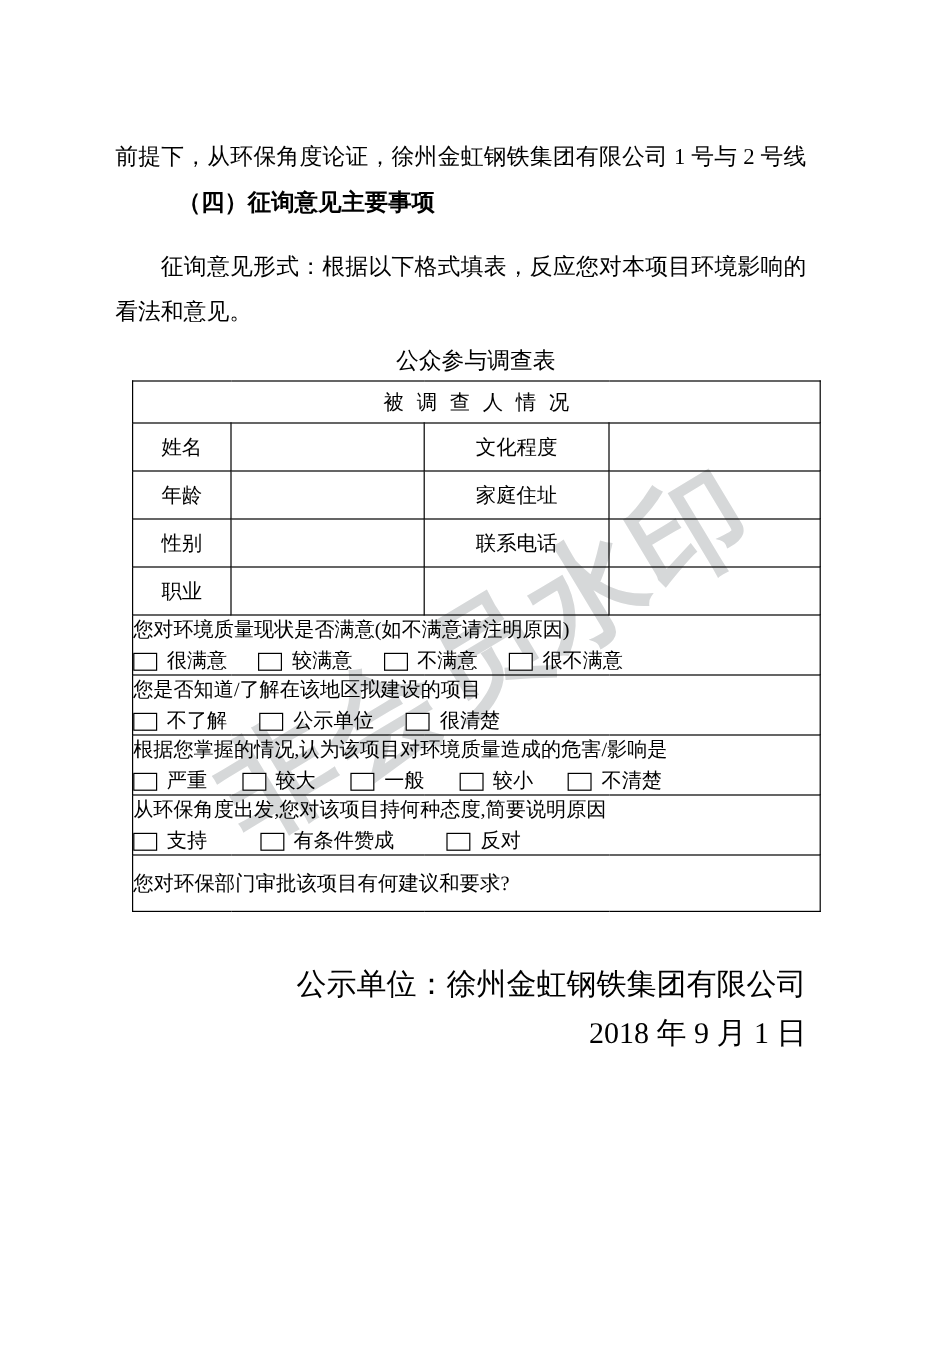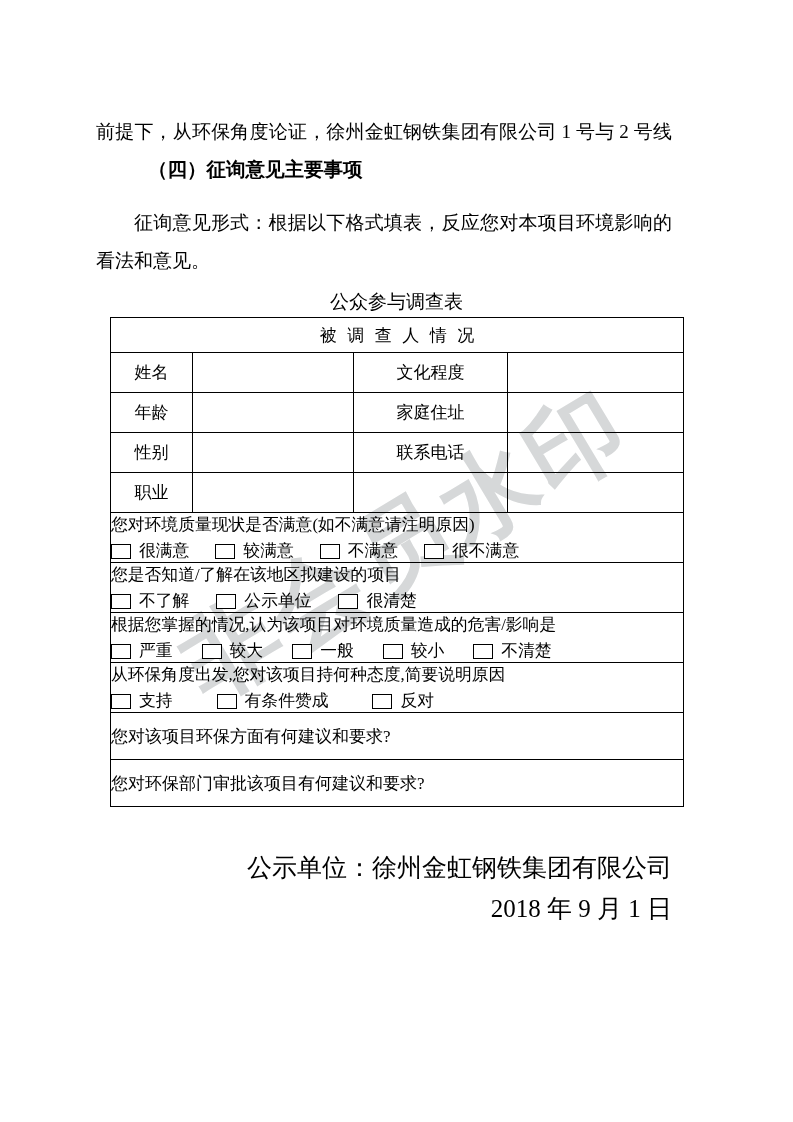--- a/index.html
+++ b/index.html
@@ -208,23 +208,20 @@
                 </span>
               <span class="opt">
                   <span class="cb"></span>
                   <span>反对</span>
                 </span>
             </div>
           </td>
         </tr>
 
         <tr>
-          <td class="open-cell" colspan="4">您对该项目环保方面有何建议和要求?</td>
-        </tr>
-        <tr>
           <td class="open-cell" colspan="4">您对环保部门审批该项目有何建议和要求?</td>
         </tr>
       </tbody>
     </table>
   </div>
 
   <div class="footer">
     <div>公示单位：徐州金虹钢铁集团有限公司</div>
     <div>2018 年 9 月 1 日</div>
   </div>

